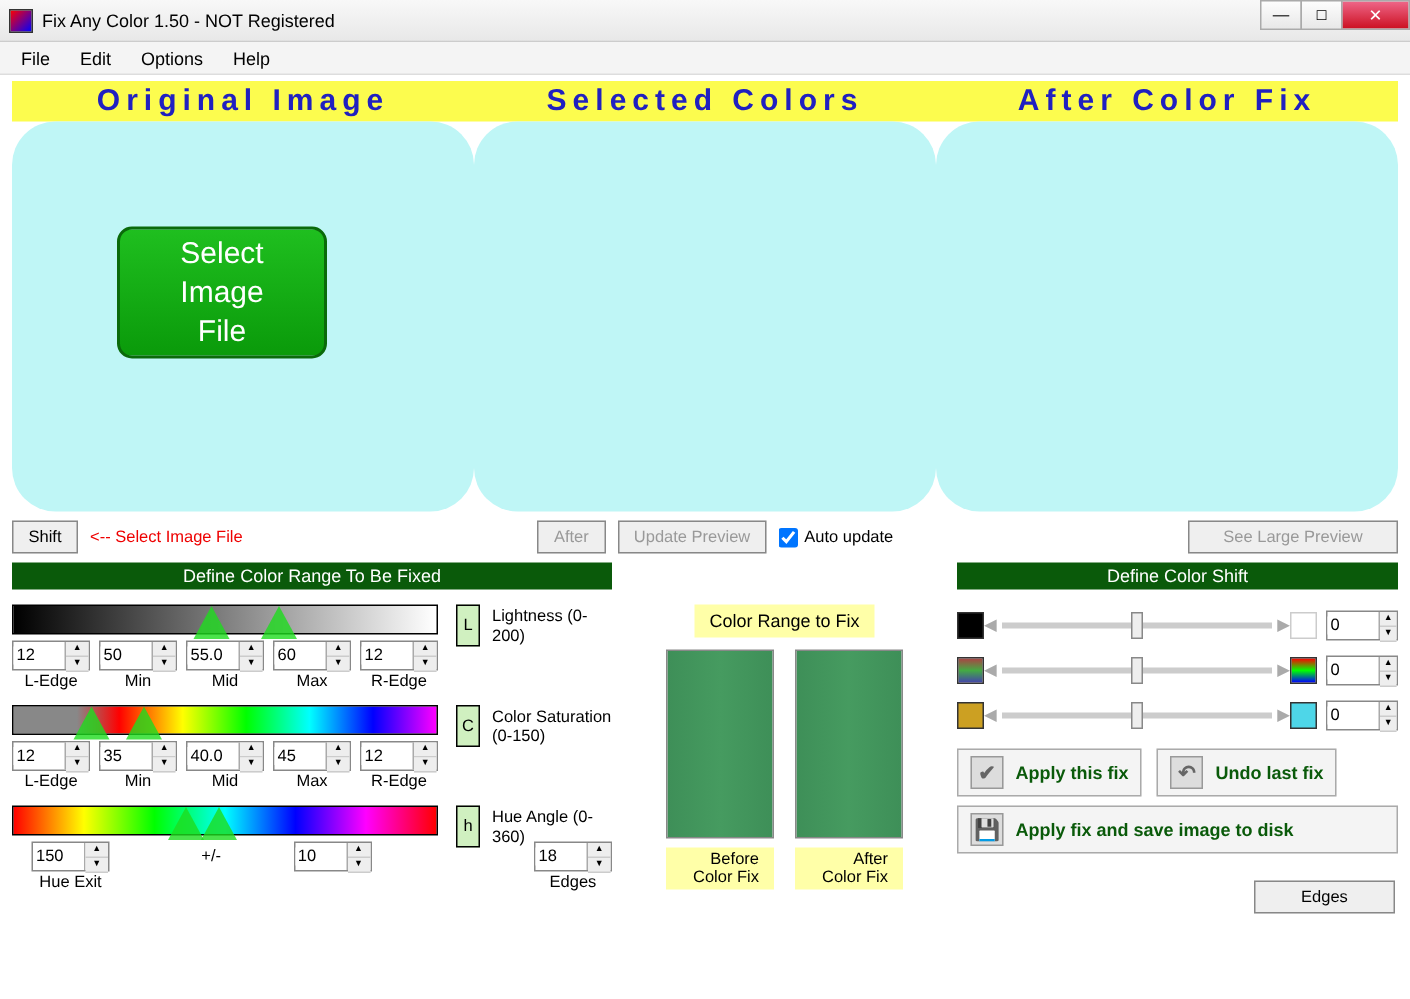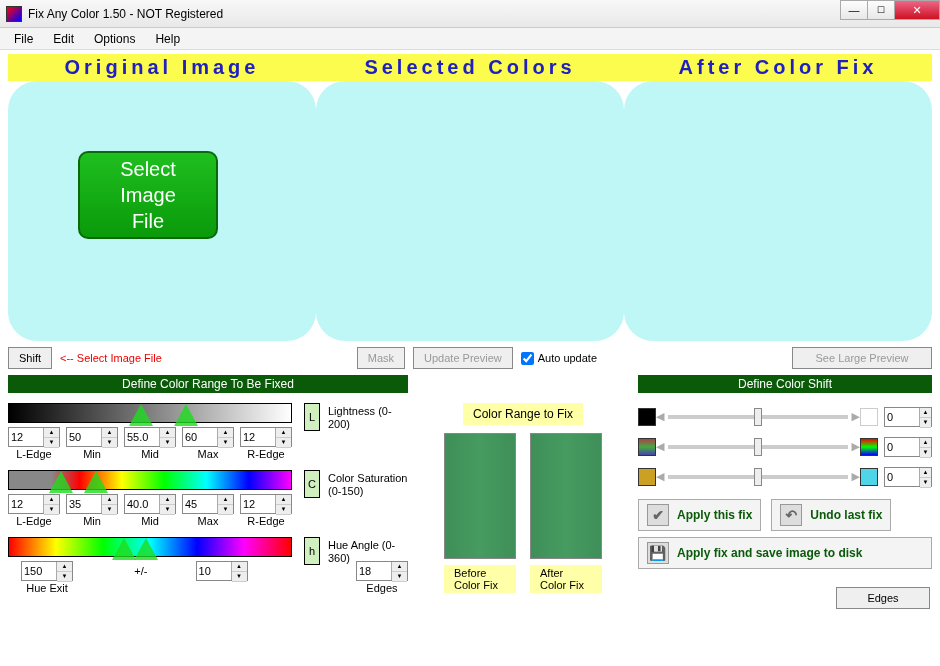--- a/index.html
+++ b/index.html
@@ -57,21 +57,21 @@
 .spinner-label { font-size: 11px; margin-top: 1px; }
 
 .chip { width: 16px; height: 28px; border: 1px solid #000; display: flex; align-items: center; justify-content: center; font-size: 11px; background: #d0f0c0; position: absolute; right: 88px; top: 0; }
 .chip-label { position: absolute; right: 0; top: 2px; width: 80px; font-size: 11px; line-height: 1.2; }
 
 
 .mid-label { background: #ffffa8; padding: 4px 10px; font-size: 12px; margin-bottom: 8px; text-align: right; }
 .swatch-row { display: flex; gap: 14px; }
 .swatch { width: 72px; height: 126px; background: #3d9a59; border: 1px solid #888; }
 .swatch-labels { display: flex; gap: 14px; margin-top: 6px; }
-.swatch-labels div { width: 72px; text-align: left; font-size: 11px; background: #ffffa8; padding: 2px 10px; line-height: 1.1; }
+.swatch-labels div { width: 72px; text-align: right; font-size: 11px; background: #ffffa8; padding: 2px 10px; line-height: 1.1; }
 
 
 .shift-block { margin-top: 14px; }
 .shift-row { display: flex; align-items: center; gap: 6px; margin-bottom: 10px; }
 .shift-swatch { width: 18px; height: 18px; border: 1px solid #333; }
 .slider { flex: 1; height: 4px; background: #ccc; position: relative; margin: 0 6px; }
 .slider .thumb { position: absolute; top: -7px; left: 50%; width: 8px; height: 18px; background: #eee; border: 1px solid #888; transform: translateX(-50%); }
 .slider .arrow-l, .slider .arrow-r { position: absolute; top: -5px; font-size: 11px; color: #aaa; }
 .slider .arrow-l { left: -12px; }
 .slider .arrow-r { right: -12px; }
@@ -121,21 +121,21 @@
   <div class="panel">
     <div class="panel-header">After Color Fix</div>
     <div class="panel-body"></div>
   </div>
 </div>
 
 <div class="row2">
   <button class="btn">Shift</button>
   <span class="red-hint">&lt;-- Select Image File</span>
   <div class="spacer"></div>
-  <button class="btn disabled">Mask</button>
+  <button class="btn disabled">After</button>
   <button class="btn disabled">Update Preview</button>
   <label class="checkbox-row">
     <input type="checkbox" checked="" style="">
     <span>Auto update</span>
   </label>
   <div class="spacer"></div>
   <button class="btn disabled" style="width:140px;">See Large Preview</button>
 </div>
 
 <div class="lower">

